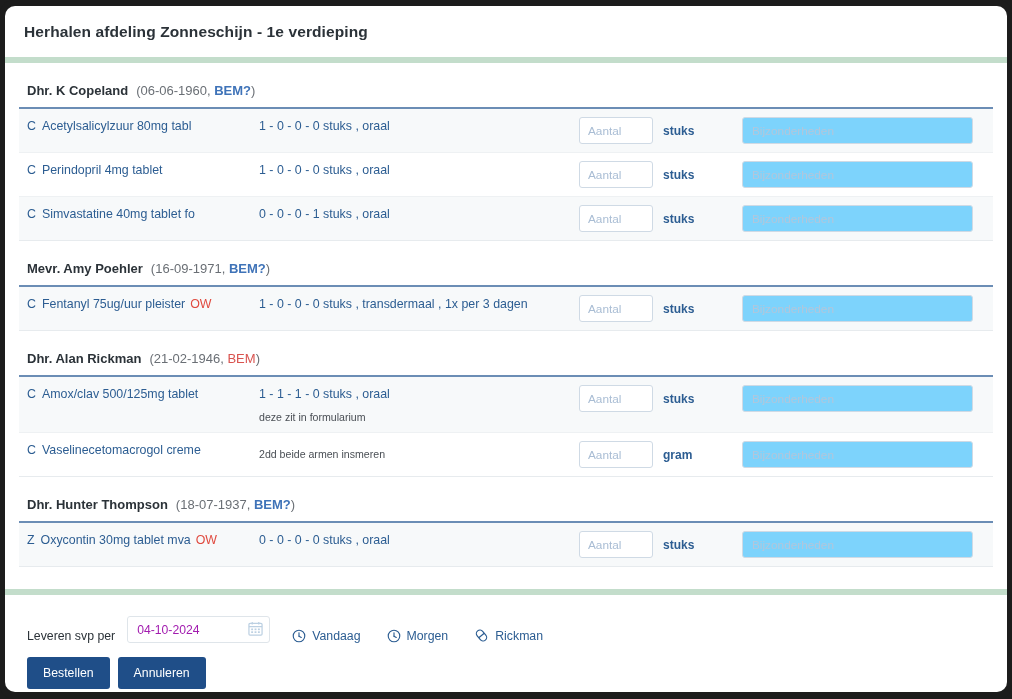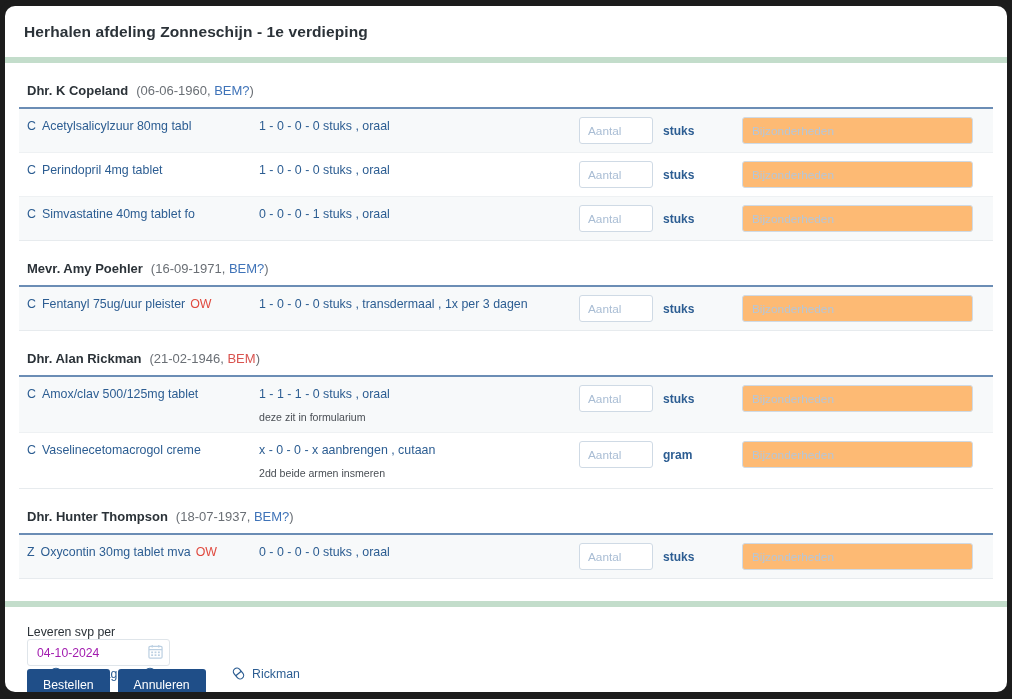--- a/index.html
+++ b/index.html
@@ -69,21 +69,21 @@
     font-size: 13px;
   }
   .patient-name {
     font-weight: bold;
     color: #2b3238;
   }
   .patient-meta {
     color: #6a6f75;
     margin-left: 8px;
   }
-  .bem-blue { color: #3f73b8; }
+  .bem-blue { color: #3f73b8; font-weight: bold; }
   .bem-red  { color: #d9534f; }
 
   .rule-blue {
     height: 2px;
     background: #6b8db5;
     margin: 0 0 0 0;
   }
 
   .med-row {
     display: flex;
@@ -159,21 +159,21 @@
     flex: 1 1 auto;
     padding-right: 20px;
     display: flex;
     align-items: center;
   }
   .note-input {
     width: 100%;
     height: 27px;
     border: 1px solid #cfdae5;
     border-radius: 3px;
-    background: #fdba74;
+    background: #7dd3fc;
     font-size: 11.8px;
     color: #2c5d92;
     padding: 0 9px;
     box-sizing: border-box;
     outline: none;
     font-family: "Liberation Sans", sans-serif;
   }
   .note-input::placeholder { color: #b3c6da; }
 
   
@@ -181,24 +181,23 @@
     height: 6px;
     background: #c3ddcb;
     width: 100%;
     margin-top: 22px;
   }
   .footer {
     padding: 18px 0 0 22px;
   }
   .footer-line1 {
     display: flex;
-    align-items: flex-start;
+    align-items: flex-end;
     gap: 0;
     height: 30px;
-    flex-direction: column;
   }
   .deliver-label {
     font-size: 12.3px;
     color: #2b3238;
     margin-right: 12px;
   }
   .date-wrap {
     position: relative;
     width: 143px;
     height: 27px;
@@ -364,21 +363,20 @@
             <div class="col-note">
               <input type="text" class="note-input" placeholder="Bijzonderheden" style="">
             </div>
           </div>
           <div class="med-row">
             <div class="col-name">
               <span class="code-letter">C</span>
               <span><span>Vaselinecetomacrogol creme</span></span>
             </div>
             <div class="col-dose">
-              <div>x - 0 - 0 - x aanbrengen , cutaan</div>
               <div class="dose-note">2dd beide armen insmeren</div>
             </div>
             <div class="col-qty">
               <input type="text" class="qty-input" placeholder="Aantal" style="">
               <span class="unit-label">gram</span>
             </div>
             <div class="col-note">
               <input type="text" class="note-input" placeholder="Bijzonderheden" style="">
             </div>
           </div>

